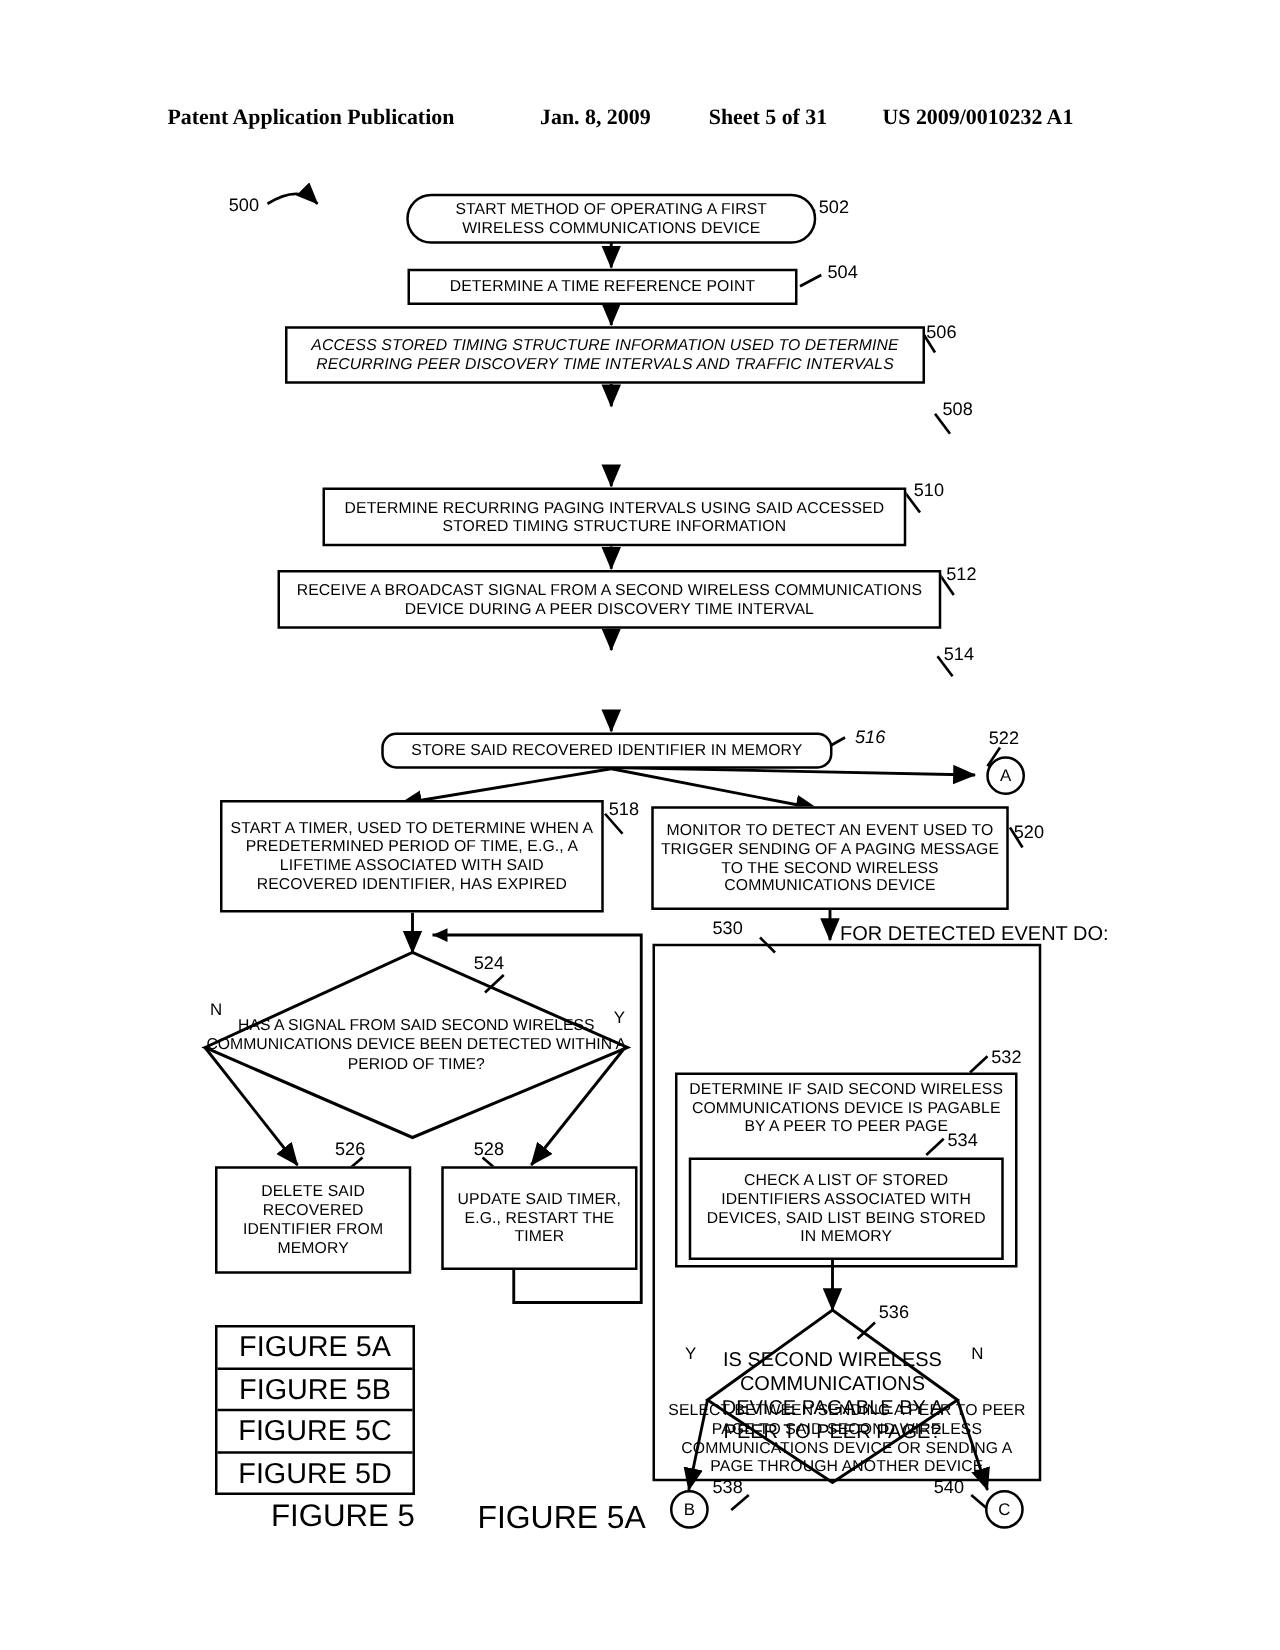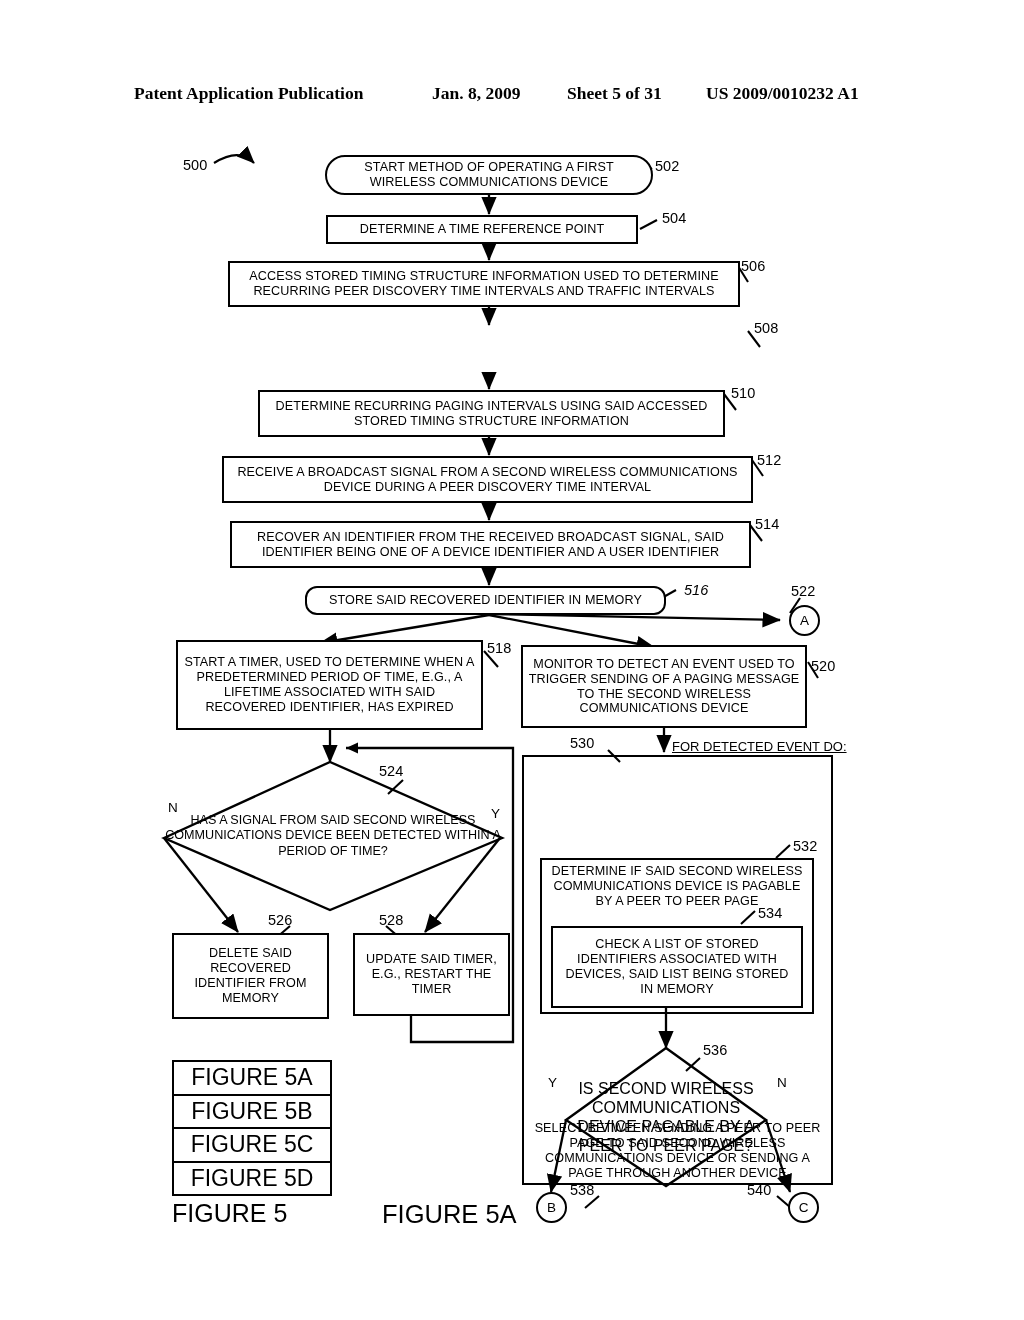--- a/index.html
+++ b/index.html
@@ -69,21 +69,21 @@
     box-sizing:border-box;border:2.6px solid #000;background:#fff;
     display:flex;flex-direction:column;
   }
   #legend .lrow{
     flex:1;display:flex;align-items:center;justify-content:center;
     border-bottom:2.2px solid #000;font-size:23px;
   }
   #legend .lrow:last-child{border-bottom:none;}
   .fig5cap{
     position:absolute;left:172px;top:1199px;width:160px;
-    text-align:left;font-size:25px;
+    text-align:right;font-size:25px;
   }
   .fig5acap{
     position:absolute;left:382px;top:1200px;font-size:25.5px;white-space:nowrap;
   }
 </style>
 </head>
 <body>
 
 <div id="sheet">
 
@@ -177,40 +177,37 @@
   <div class="box term" style="left:325px;top:155px;width:328px;height:40px;">
     <span>START METHOD OF OPERATING A FIRST WIRELESS COMMUNICATIONS DEVICE</span>
   </div>
   <div class="ref" style="left:655px;top:158px;">502</div>
 
   <div class="box" style="left:326px;top:215px;width:312px;height:29px;">
     <span>DETERMINE A TIME REFERENCE POINT</span>
   </div>
   <div class="ref" style="left:662px;top:210px;">504</div>
 
-  <div class="box" style="left:228px;top:261px;width:512px;height:46px;">
+  <div class="box" style="left:228px;top:261px;width:512px;height:46px;font-style:italic;">
     <span>ACCESS STORED TIMING STRUCTURE INFORMATION USED TO DETERMINE RECURRING PEER DISCOVERY TIME INTERVALS AND TRAFFIC INTERVALS</span>
   </div>
   <div class="ref" style="left:741px;top:258px;">506</div>
 
   <div class="ref" style="left:754px;top:320px;">508</div>
 
   <div class="box" style="left:258px;top:390px;width:467px;height:47px;">
     <span>DETERMINE RECURRING PAGING INTERVALS USING SAID ACCESSED STORED TIMING STRUCTURE INFORMATION</span>
   </div>
   <div class="ref" style="left:731px;top:385px;">510</div>
 
   <div class="box" style="left:222px;top:456px;width:531px;height:47px;">
     <span>RECEIVE A BROADCAST SIGNAL FROM A SECOND WIRELESS COMMUNICATIONS DEVICE DURING A PEER DISCOVERY TIME INTERVAL</span>
   </div>
   <div class="ref" style="left:757px;top:452px;">512</div>
 
-  <div class="box" style="left:230px;top:521px;width:521px;height:47px;">
-    <span>RECOVER AN IDENTIFIER FROM THE RECEIVED BROADCAST SIGNAL, SAID IDENTIFIER BEING ONE OF A DEVICE IDENTIFIER AND A USER IDENTIFIER</span>
-  </div>
   <div class="ref" style="left:755px;top:516px;">514</div>
 
   <div class="box" style="left:305px;top:586px;width:361px;height:29px;border-radius:12px;">
     <span>STORE SAID RECOVERED IDENTIFIER IN MEMORY</span>
   </div>
   <div class="ref" style="left:684px;top:582px;font-style:italic;">516</div>
 
   <div class="conn" style="left:789px;top:605px;">
     <span>A</span>
   </div>
@@ -236,21 +233,21 @@
   <div class="box" style="left:172px;top:933px;width:157px;height:86px;">
     <span>DELETE SAID RECOVERED IDENTIFIER FROM MEMORY</span>
   </div>
   <div class="ref" style="left:268px;top:912px;">526</div>
 
   <div class="box" style="left:353px;top:933px;width:157px;height:83px;">
     <span>UPDATE SAID TIMER, E.G., RESTART THE TIMER</span>
   </div>
   <div class="ref" style="left:379px;top:912px;">528</div>
 
-  <div class="lbl" style="left:672px;top:739px;font-size:13px;text-decoration:underline;">FOR DETECTED EVENT DO:</div>
+  <div class="lbl" style="left:672px;top:739px;font-size:16px;">FOR DETECTED EVENT DO:</div>
 
   <div class="box open" style="left:522px;top:755px;width:311px;height:430px;align-items:flex-end;padding-top:6px;">
     <span style="display:block;width:100%;">SELECT BETWEEN SENDING A PEER TO PEER PAGE TO SAID SECOND WIRELESS COMMUNICATIONS DEVICE OR SENDING A PAGE THROUGH ANOTHER DEVICE</span>
   </div>
   <div class="ref" style="left:570px;top:735px;">530</div>
 
   <div class="box open" style="left:540px;top:858px;width:274px;height:156px;align-items:flex-start;padding-top:4px;">
     <span style="display:block;width:100%;">DETERMINE IF SAID SECOND WIRELESS COMMUNICATIONS DEVICE IS PAGABLE BY A PEER TO PEER PAGE</span>
   </div>
   <div class="ref" style="left:793px;top:838px;">532</div>

